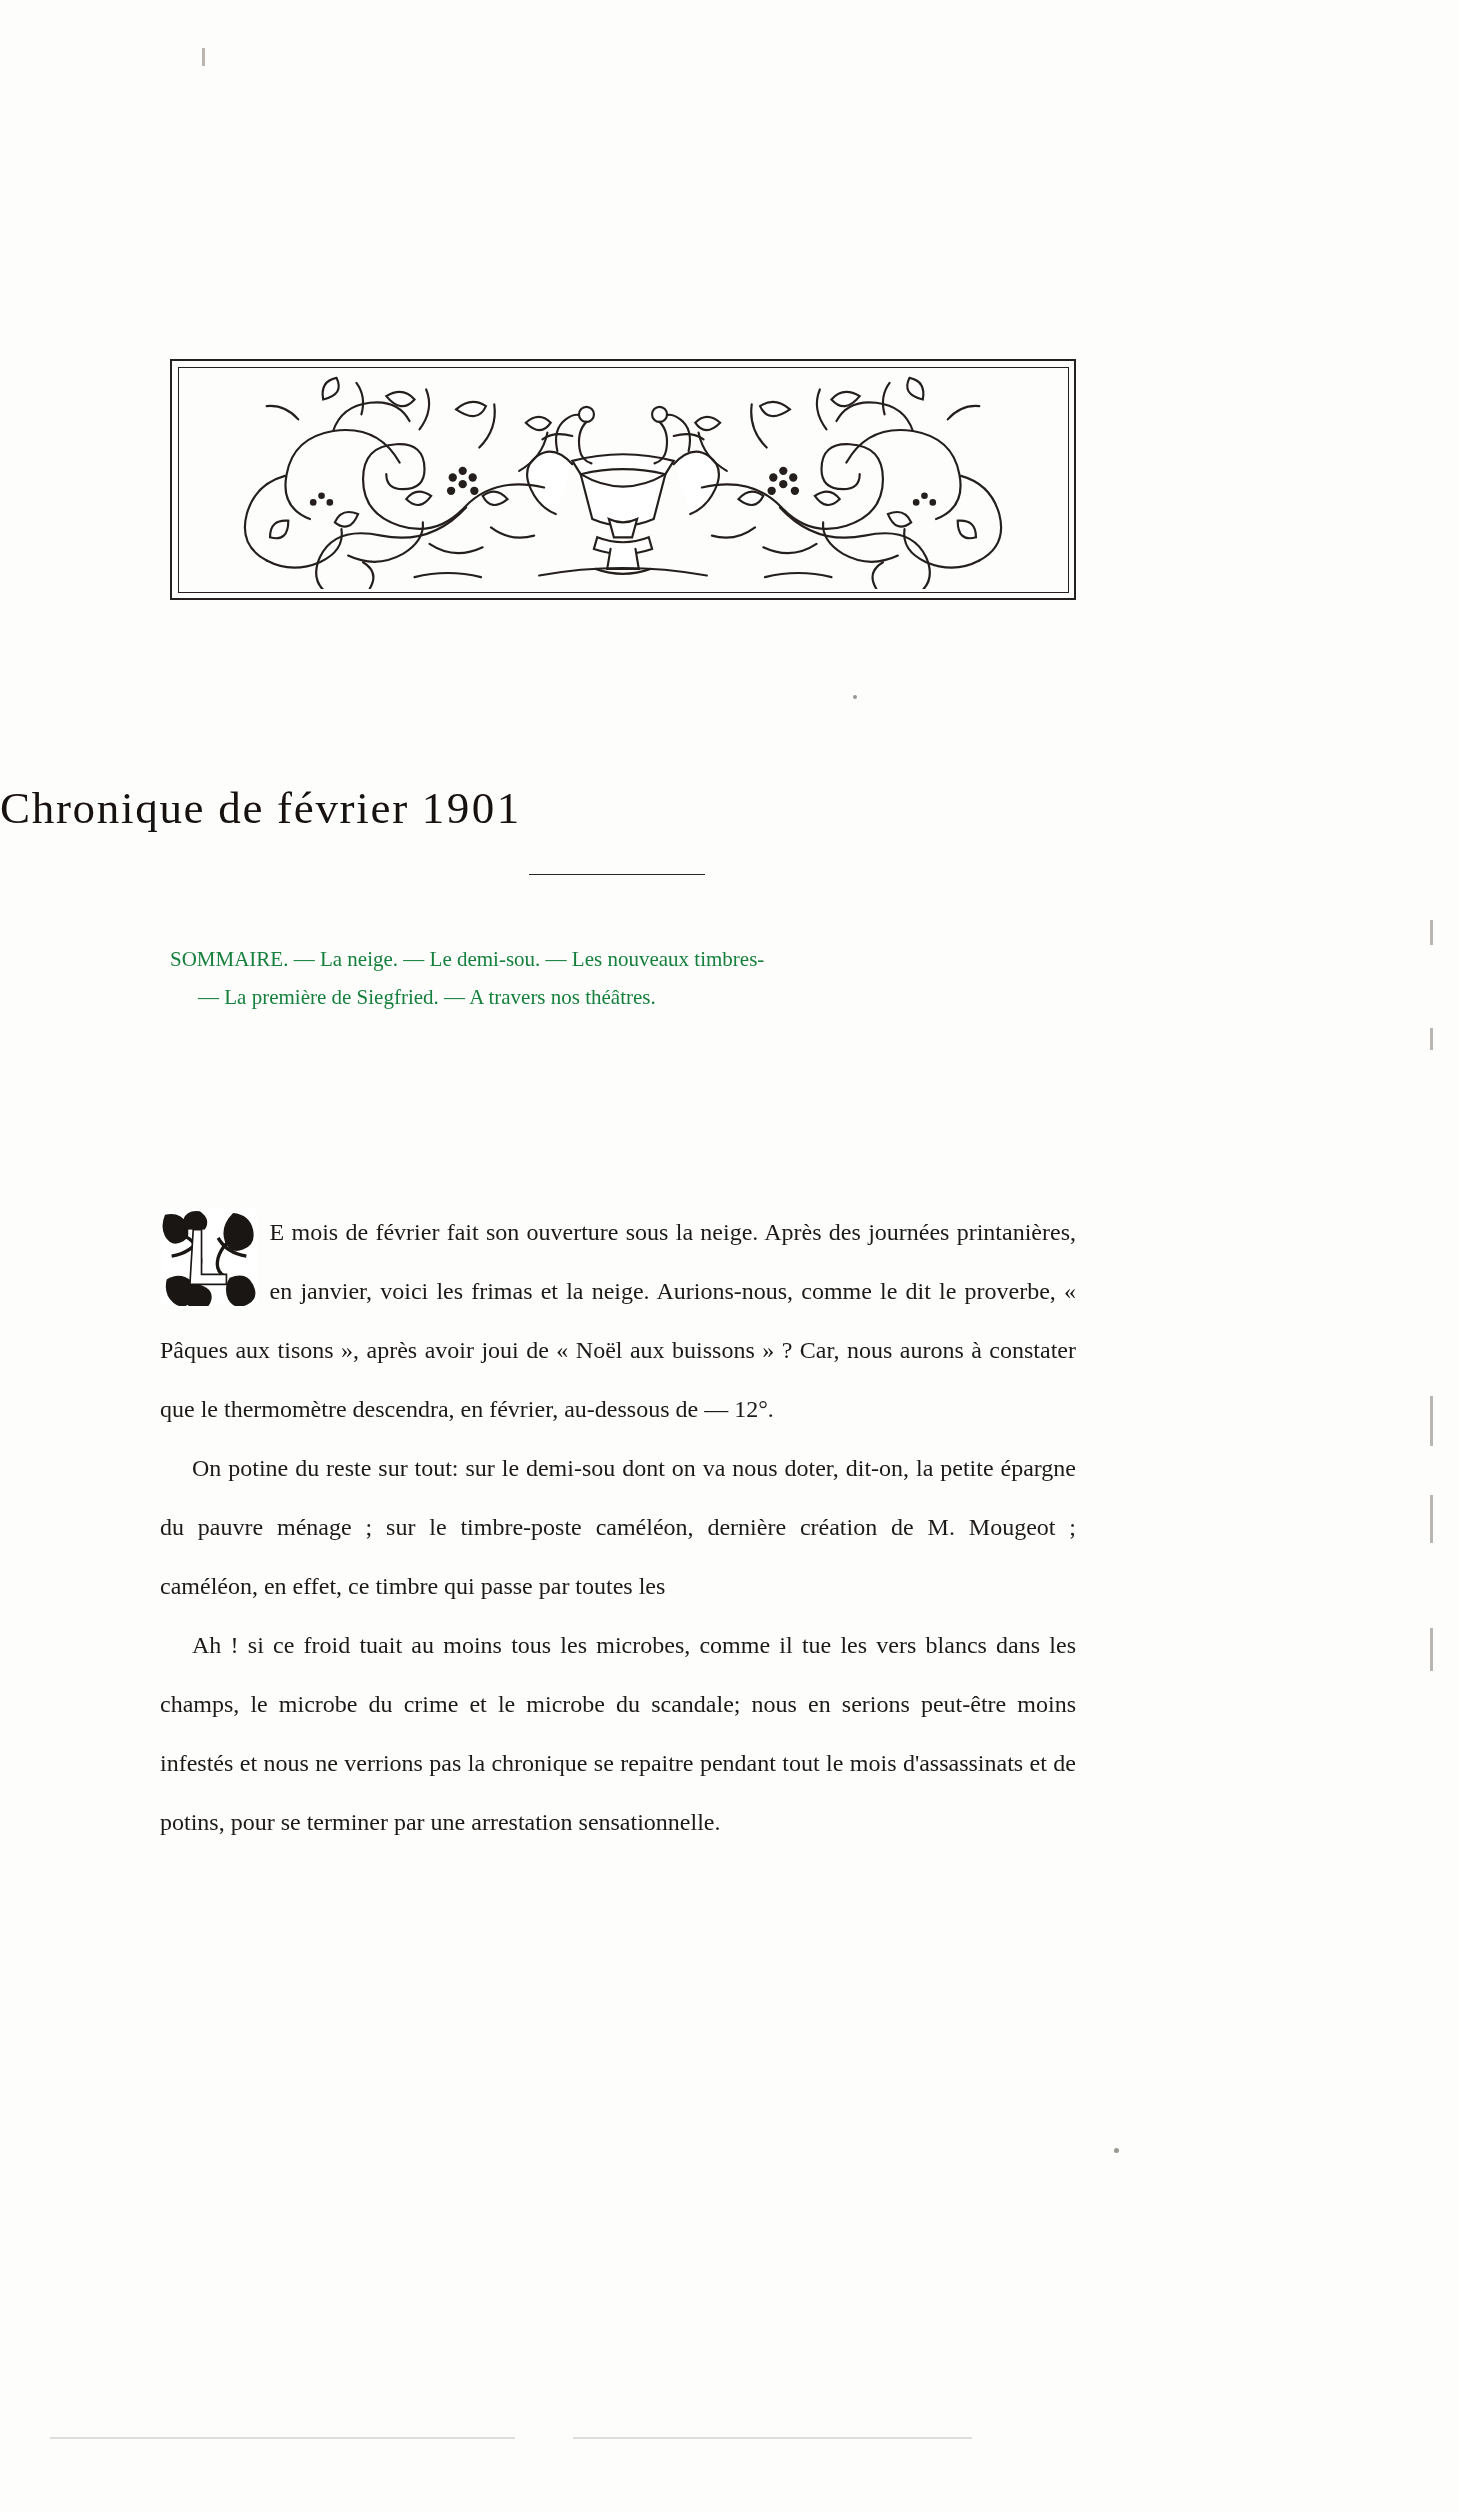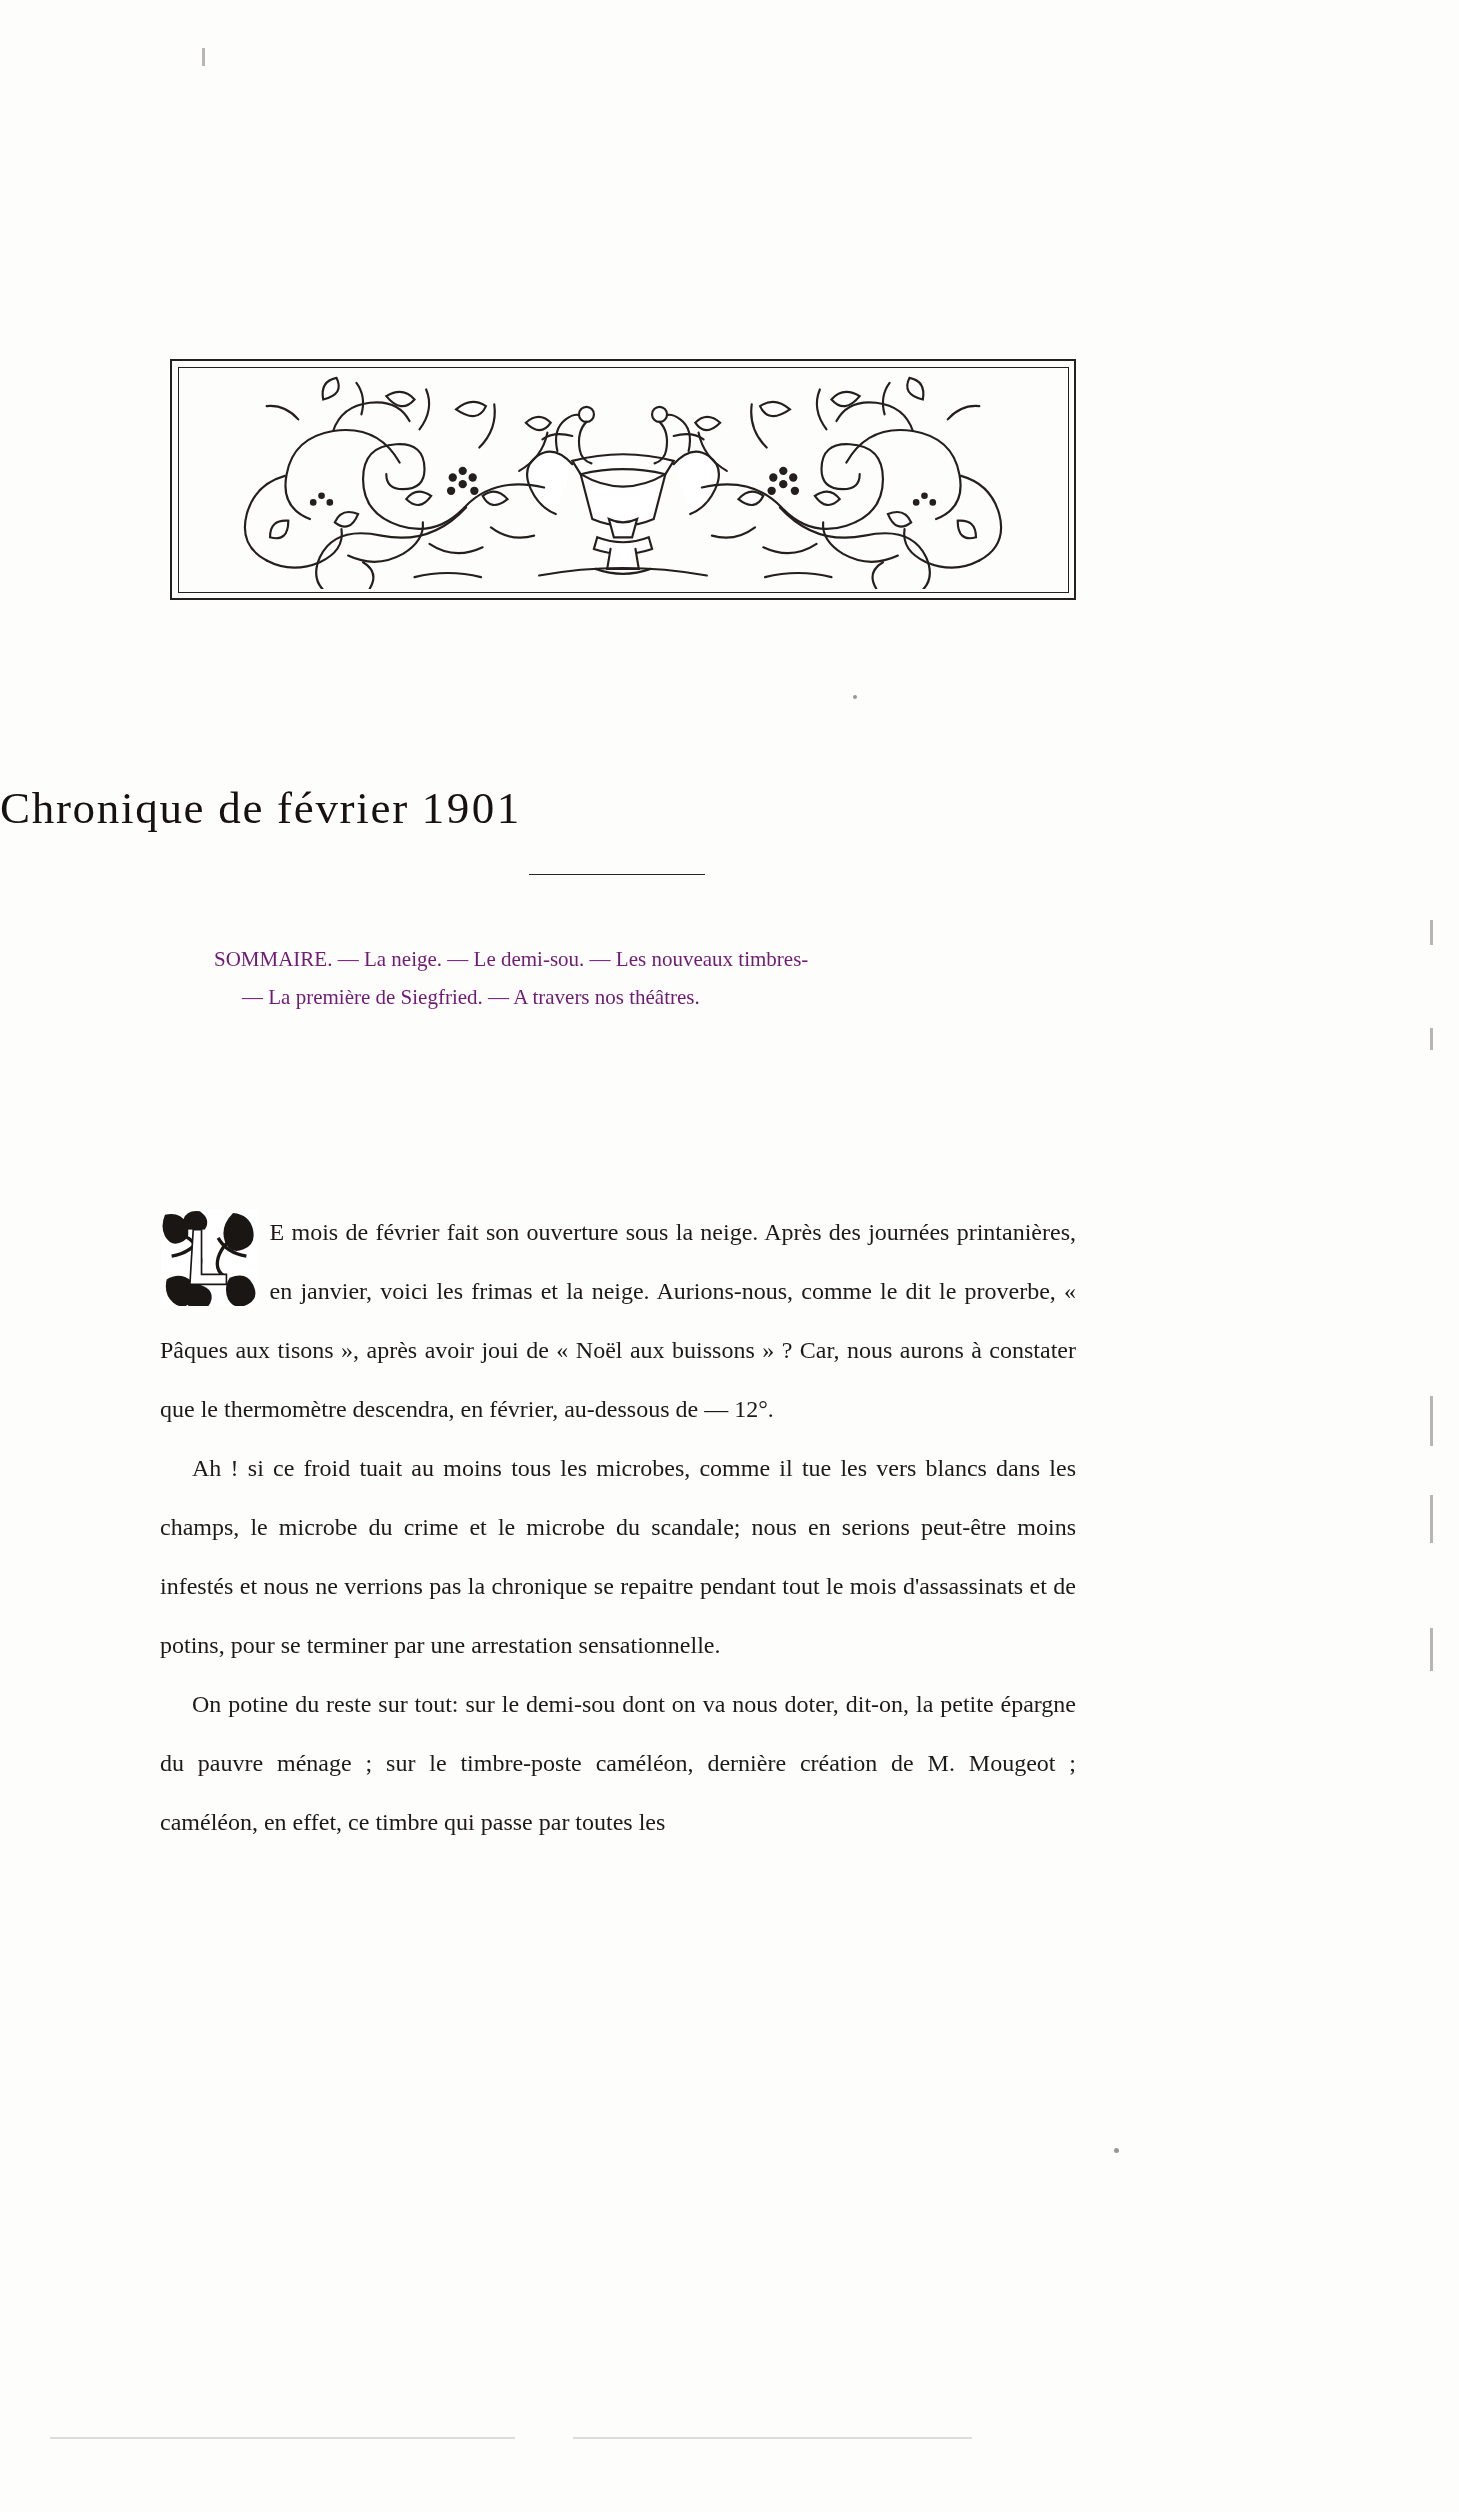--- a/index.html
+++ b/index.html
@@ -93,23 +93,22 @@
   }
 
   
   .summary {
     position: absolute;
     left: 170px;
     top: 940px;
     width: 906px;
     font-size: 21px;
     line-height: 38px;
-    color: #701a75;
+    color: #15803d;
     text-align: justify;
-    margin-left: 44px;
   }
   .summary .sline {
     display: block;
     white-space: nowrap;
   }
   .summary .sline.indent {
     padding-left: 28px;
   }
 
   
@@ -301,18 +300,18 @@
         <g fill="#ffffff">
           <path d="M40 26 h10 v54 h30 v12 h-44 z"></path>
           <path d="M34 26 h26 v8 h-26 z"></path>
         </g>
         <g fill="#1a1614">
           <path d="M40 26 h10 v54 h30 v12 h-44 z" fill="none" stroke="#1a1614" stroke-width="2"></path>
         </g>
       </svg>
     </div>
     <p class="para firstline-lead">E mois de février fait son ouverture sous la neige. Après des journées printanières, en janvier, voici les frimas et la neige. Aurions-nous, comme le dit le proverbe, « Pâques aux tisons », après avoir joui de « Noël aux buissons » ? Car, nous aurons à constater que le thermomètre descendra, en février, au-dessous de — 12°.</p>
+    <p class="para">On potine du reste sur tout: sur le demi-sou dont on va nous doter, dit-on, la petite épargne du pauvre ménage ; sur le timbre-poste caméléon, dernière création de M. Mougeot ; caméléon, en effet, ce timbre qui passe par toutes les</p>
     <p class="para">Ah ! si ce froid tuait au moins tous les microbes, comme il tue les vers blancs dans les champs, le microbe du crime et le microbe du scandale; nous en serions peut-être moins infestés et nous ne verrions pas la chronique se repaitre pendant tout le mois d'assassinats et de potins, pour se terminer par une arrestation sensationnelle.</p>
-    <p class="para">On potine du reste sur tout: sur le demi-sou dont on va nous doter, dit-on, la petite épargne du pauvre ménage ; sur le timbre-poste caméléon, dernière création de M. Mougeot ; caméléon, en effet, ce timbre qui passe par toutes les</p>
   </div>
 
 </div>
 
 
 </body></html>

